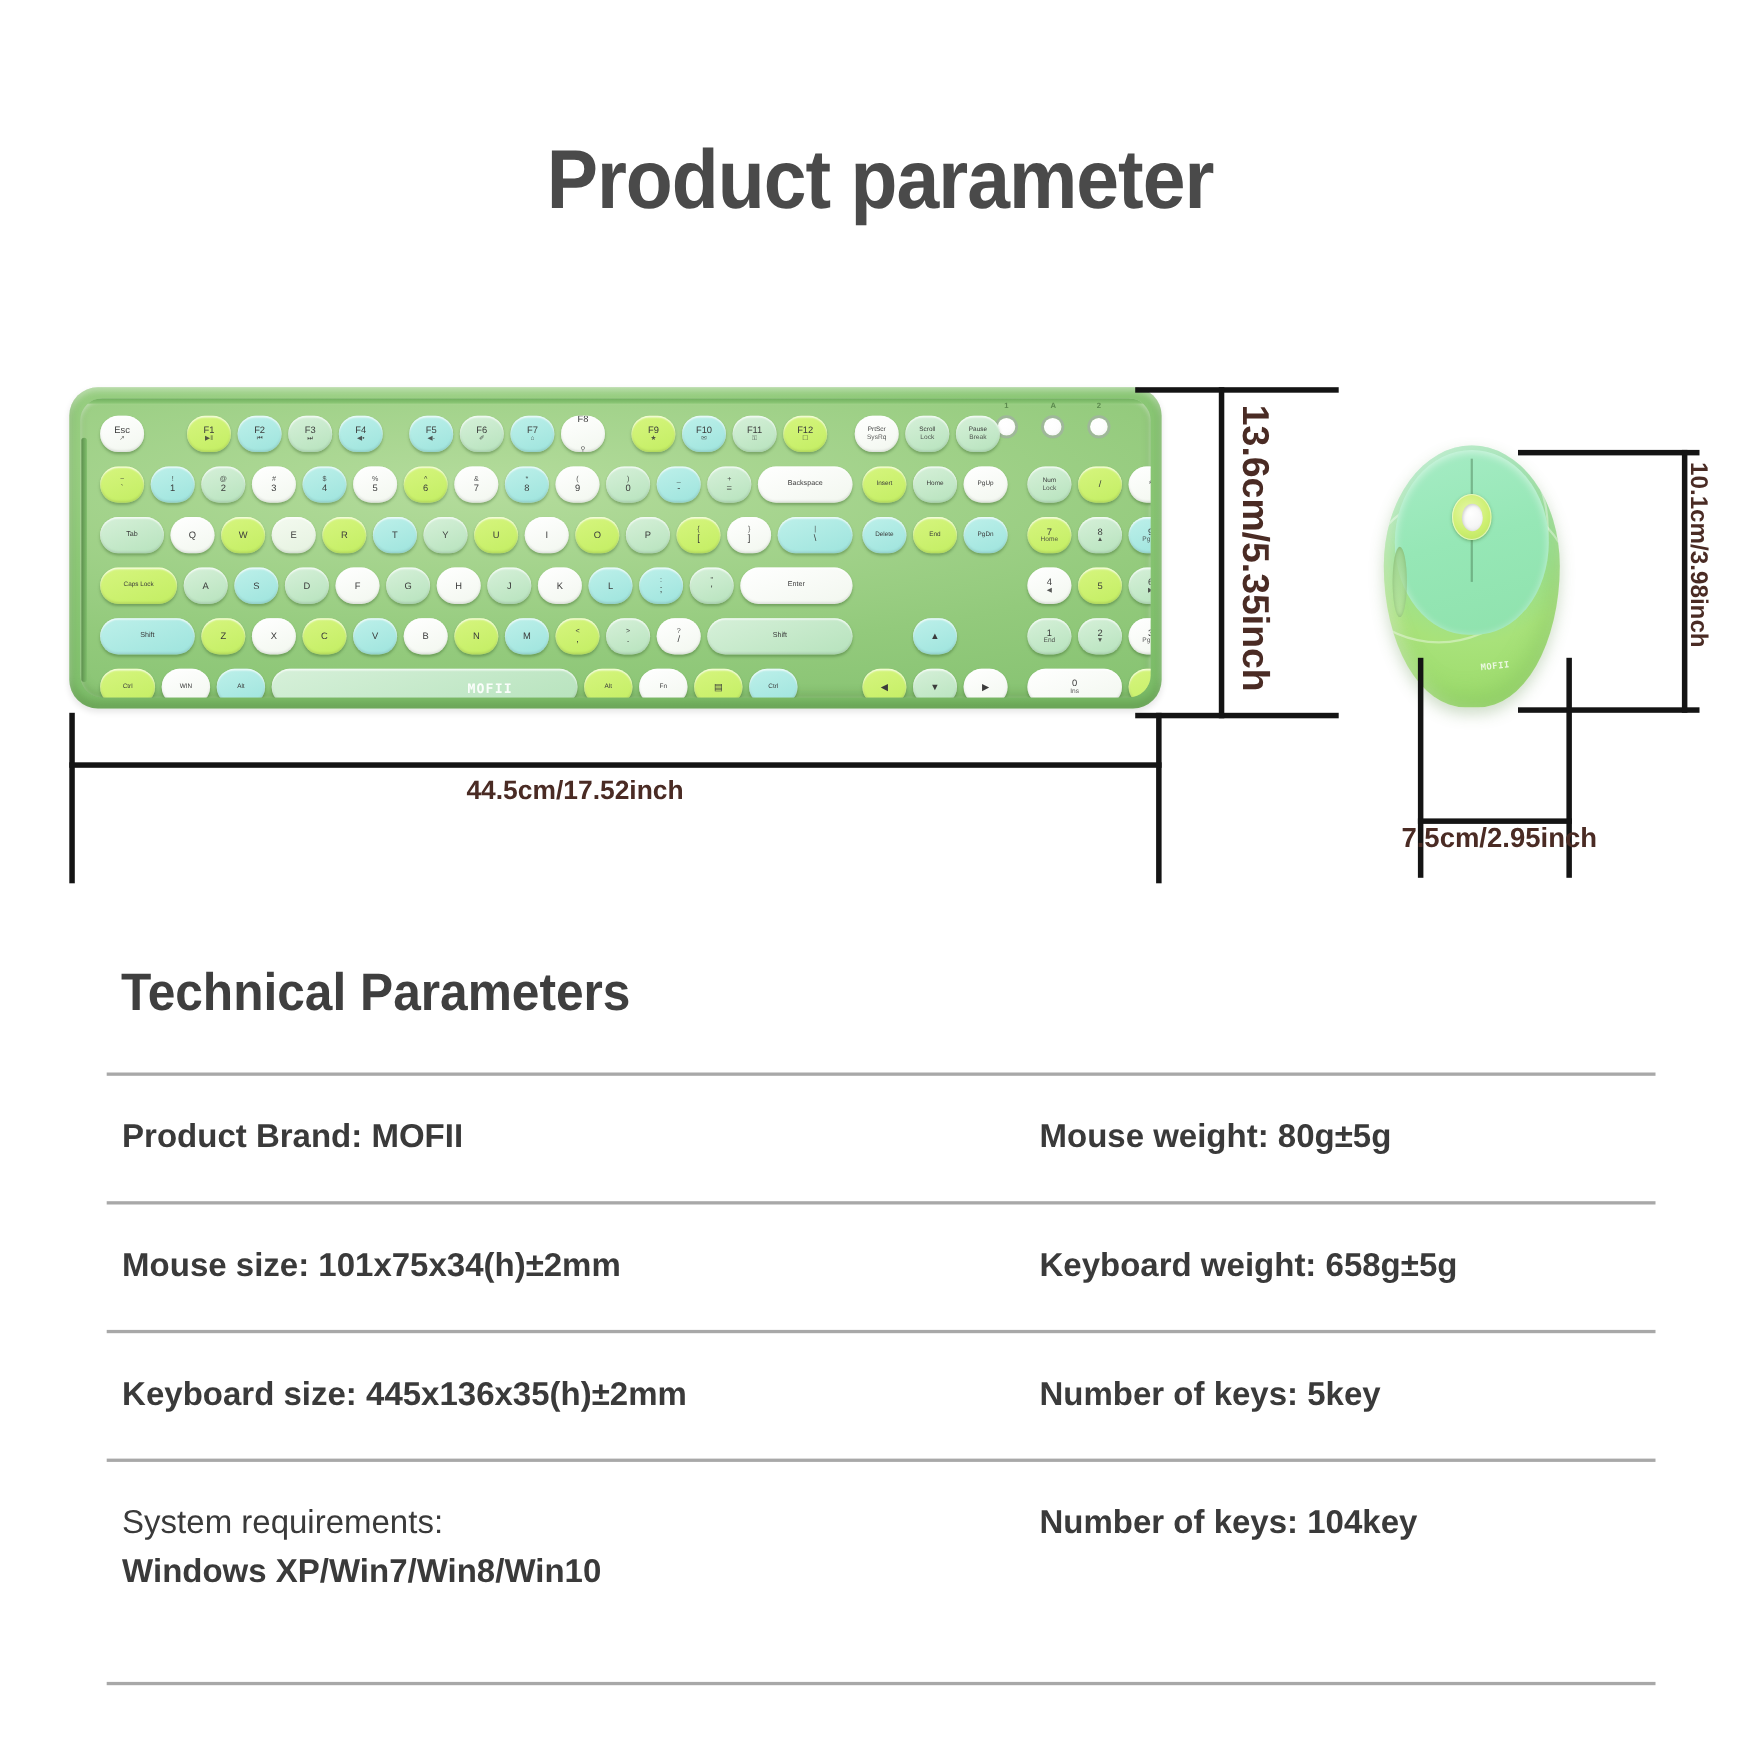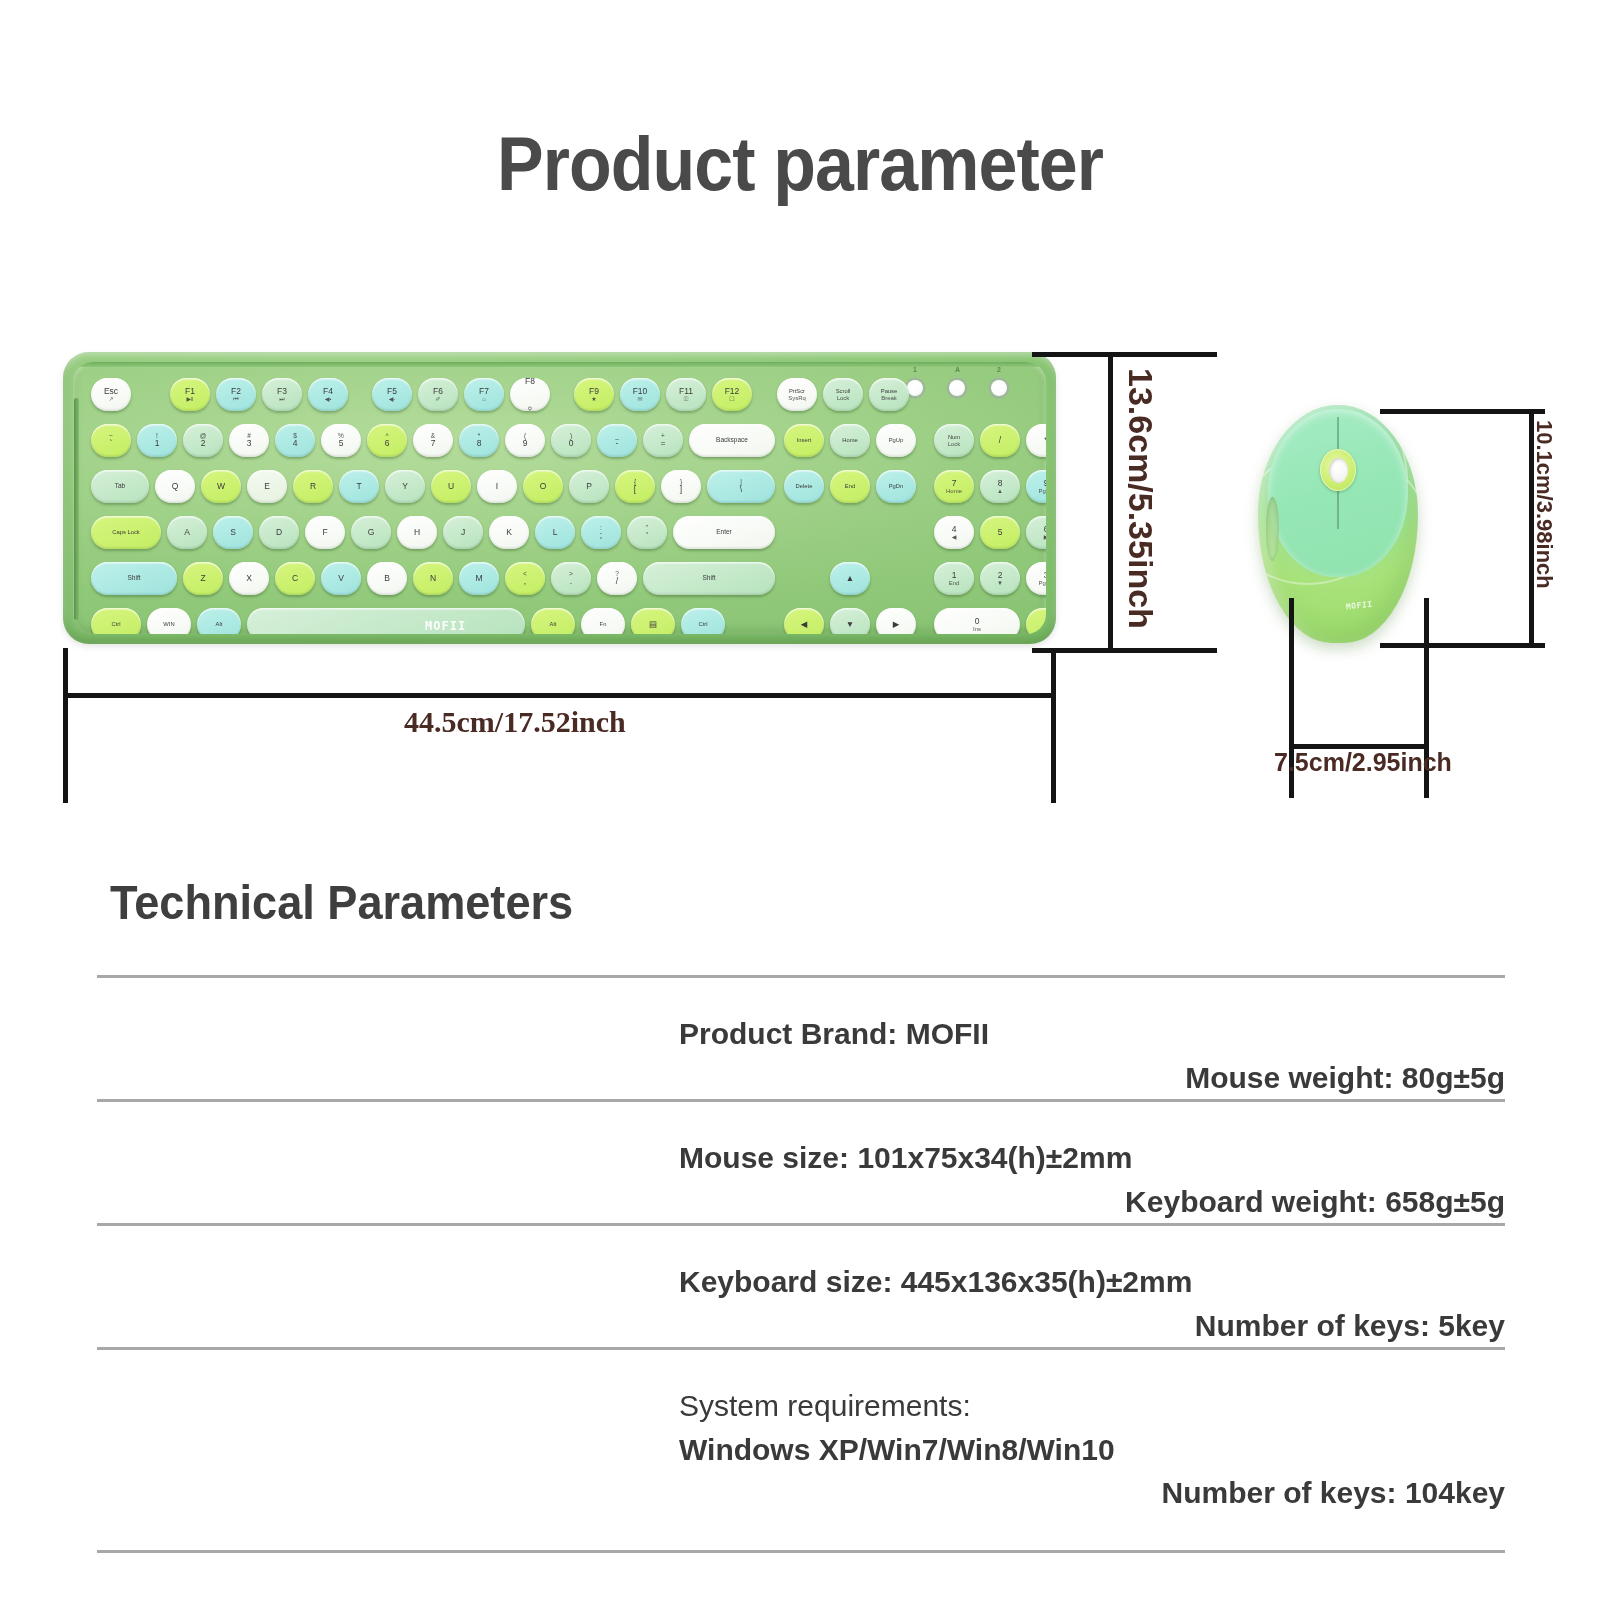--- a/index.html
+++ b/index.html
@@ -152,22 +152,22 @@
 
   
   .tech-title {
     position: absolute; left: 110px; top: 875px;
     font-size: 48px; font-weight: 700; color: #3f3f3f;
     transform: scaleX(0.94); transform-origin: left top;
   }
   .tech-table { position: absolute; left: 97px; top: 975px; width: 1408px; }
   .t-rule { height: 3px; background: #a8a8a8; width: 100%; }
   .t-row {
-    display: flex; align-items: flex-end;
-    min-height: 114px; padding-top: 34px; flex-direction: column;
+    display: flex; align-items: flex-start;
+    min-height: 114px; padding-top: 34px;
   }
   .t-cell { font-size: 30px; color: #3a3a3a; line-height: 1.45; }
   .t-cell.left  { width: 840px; padding-left: 14px; }
   .t-cell.right { flex: 1; padding-left: 8px; }
   .t-cell b { font-weight: 700; }
   .t-cell .v { font-weight: 700; }
   .t-row.tall { min-height: 200px; }
 </style>
 </head>
 <body>
@@ -547,21 +547,21 @@
   </div>
 
   <div class="dim-line" style="left:1032px; top:352px; width:185px; height:5px;"></div>
   <div class="dim-line" style="left:1032px; top:648px; width:185px; height:5px;"></div>
   <div class="dim-line" style="left:1108px; top:352px; width:5px; height:301px;"></div>
   <div class="dim-text dim-vert" style="left:1160px; top:368px; font-size:34px;">13.6cm/5.35inch</div>
 
   <div class="dim-line" style="left:63px; top:648px; width:5px; height:155px;"></div>
   <div class="dim-line" style="left:1051px; top:648px; width:5px; height:155px;"></div>
   <div class="dim-line" style="left:63px; top:693px; width:993px; height:5px;"></div>
-  <div class="dim-text" style="left:404px; top:705px; font-size:30px;font-family:Liberation Serif, serif;">44.5cm/17.52inch</div>
+  <div class="dim-text" style="left:424px; top:705px; font-size:24px;">44.5cm/17.52inch</div>
 
   <div class="mouse-wrap">
     <div class="mouse-body">
       <div class="mouse-swoosh" style="left:-50px; top:-30px; width:200px; height:210px;"></div>
       <div class="mouse-swoosh" style="left:-30px; top:40px; width:210px; height:230px;"></div>
       <div class="mouse-top"></div>
       <div class="mouse-split"></div>
       <div class="mouse-wheel">
         <div class="mouse-wheel-in"></div>
       </div>

